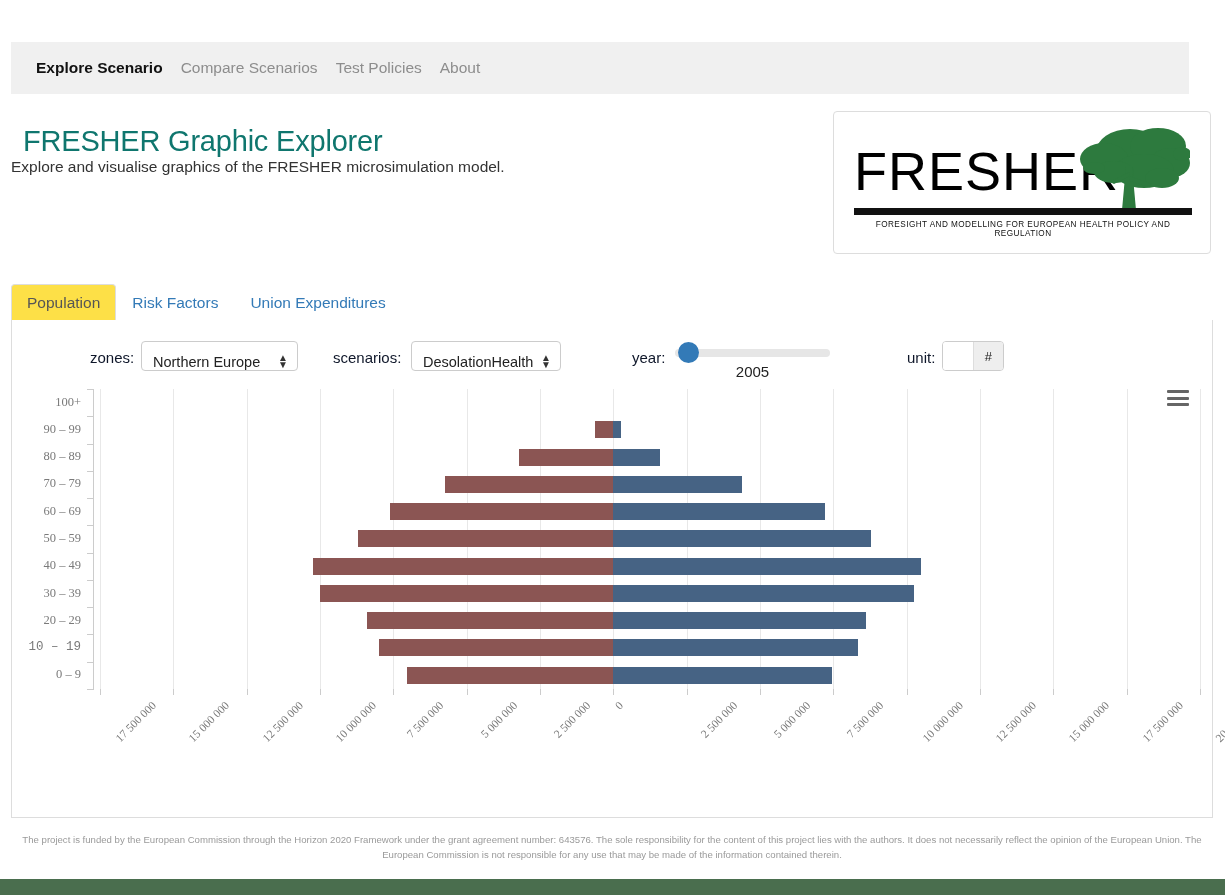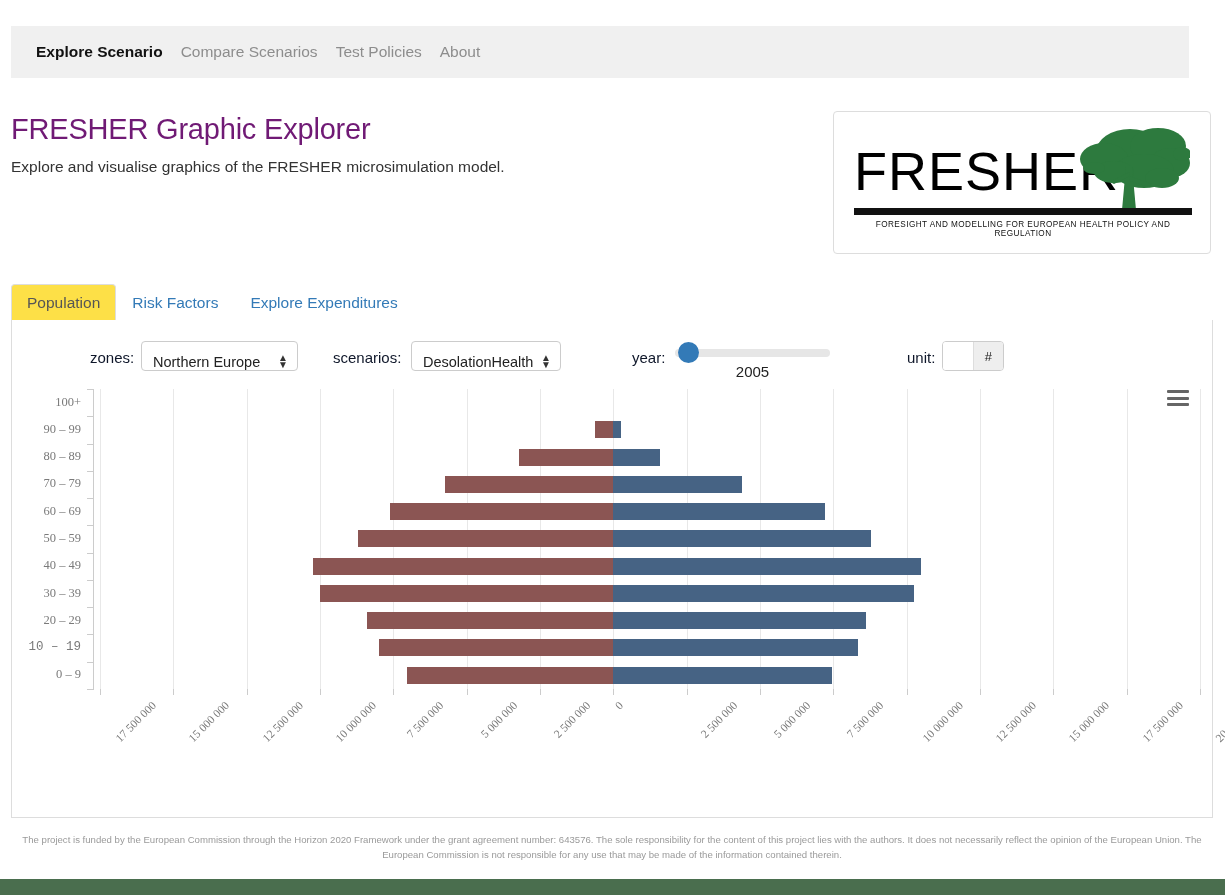--- a/index.html
+++ b/index.html
@@ -8,38 +8,38 @@
     width: 1225px; height: 895px;
     background: #ffffff;
     font-family: "Liberation Sans", sans-serif;
     color: #333;
     overflow: hidden;
     position: relative;
   }
 
   
   .navbar {
-    position: absolute; left: 11px; top: 26px;
+    position: absolute; left: 11px; top: 42px;
     width: 1178px; height: 52px;
     background: #f0f0f0;
     display: flex; align-items: center;
     padding-left: 25px;
   }
   .nav-item {
     font-size: 15.5px; color: #8d8d8d;
     margin-right: 18px; text-decoration: none;
     white-space: nowrap;
   }
   .nav-item.active { color: #111; font-weight: bold; }
 
   
   .page-title {
     position: absolute; left: 11px; top: 113px;
-    font-size: 29px; font-weight: normal; color: #701a75;
-    margin: 0; letter-spacing: -0.2px;
+    font-size: 29px; font-weight: normal; color: #0f766e;
+    margin: 12px; letter-spacing: -0.2px;
   }
   .page-sub {
     position: absolute; left: 11px; top: 158px;
     font-size: 15.5px; color: #333;
   }
 
   
   .logo-box {
     position: absolute; left: 833px; top: 111px;
     width: 378px; height: 143px;
@@ -237,21 +237,21 @@
       </svg>
     </div>
     <div class="logo-rule"></div>
     <div class="logo-tag">FORESIGHT AND MODELLING FOR EUROPEAN HEALTH POLICY AND REGULATION</div>
   </div>
 </div>
 
 <div class="tabs">
   <div class="tab active">Population</div>
   <div class="tab">Risk Factors</div>
-  <div class="tab">Explore Expenditures</div>
+  <div class="tab">Union Expenditures</div>
 </div>
 
 <div class="panel">
 
   <div class="controls">
     <div class="ctrl-label" style="left:78px; top:12px;">zones:</div>
     <div class="select-box" style="left:129px; top:4px; width:157px;">
       <span>Northern Europe</span>
       <span class="caret" style="margin-left:auto;">
         <span class="up">▲</span>

